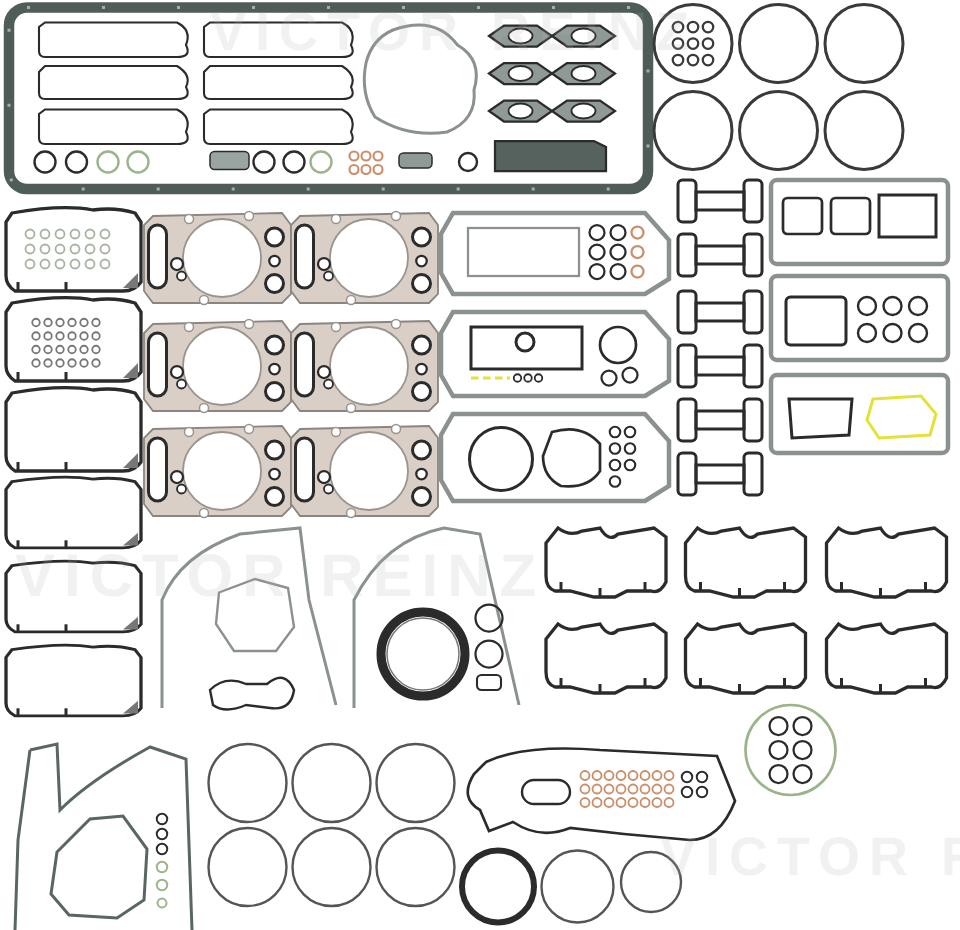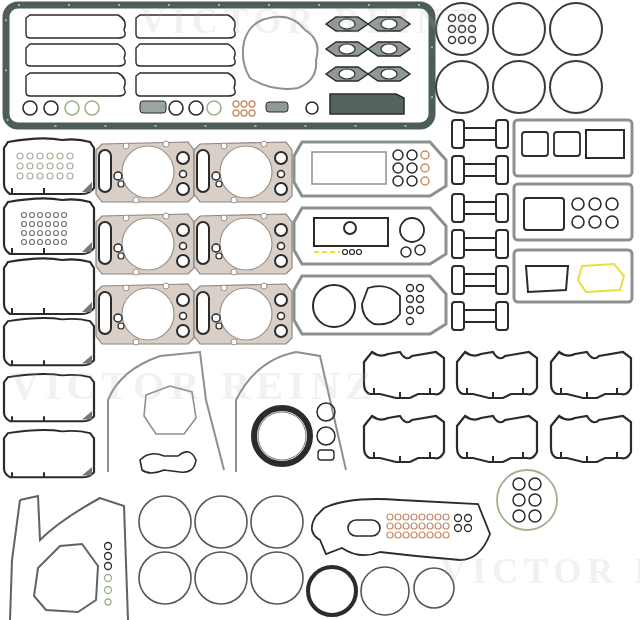--- a/index.html
+++ b/index.html
@@ -1,18 +1,18 @@
 <!DOCTYPE html>
 <html><head>
   <meta charset="utf-8">
   <style>
     html, body { margin:0; padding:0; background:#ffffff; }
     body { width:640px; height:620px; overflow:hidden; position:relative; font-family:"Liberation Sans", sans-serif; }
     #stage { position:absolute; left:0; top:0; width:640px; height:620px; }
-    .wm { position:absolute; font-family:Liberation Serif, serif; font-weight:bold; color:rgba(180,180,180,0.18); letter-spacing:6px; white-space:nowrap; pointer-events:none; }
+    .wm { position:absolute; font-family:Liberation Sans, sans-serif; font-weight:bold; color:rgba(180,180,180,0.18); letter-spacing:6px; white-space:nowrap; pointer-events:none; }
   </style>
 </head>
 <body>
 
 <div id="stage">
 <svg width="640" height="620" viewBox="0 0 640 620" xmlns="http://www.w3.org/2000/svg">
   <defs>
     <g id="headgasket">
       <path d="M6,8 L92,6 L98,14 L98,60 L92,66 L6,66 L0,58 L0,14 Z" fill="#d9cfc6" stroke="#8a8580" stroke-width="1.2"></path>
       <rect x="3" y="14" width="12" height="42" rx="6" fill="#fff" stroke="#2b2b2b" stroke-width="2"></rect>

